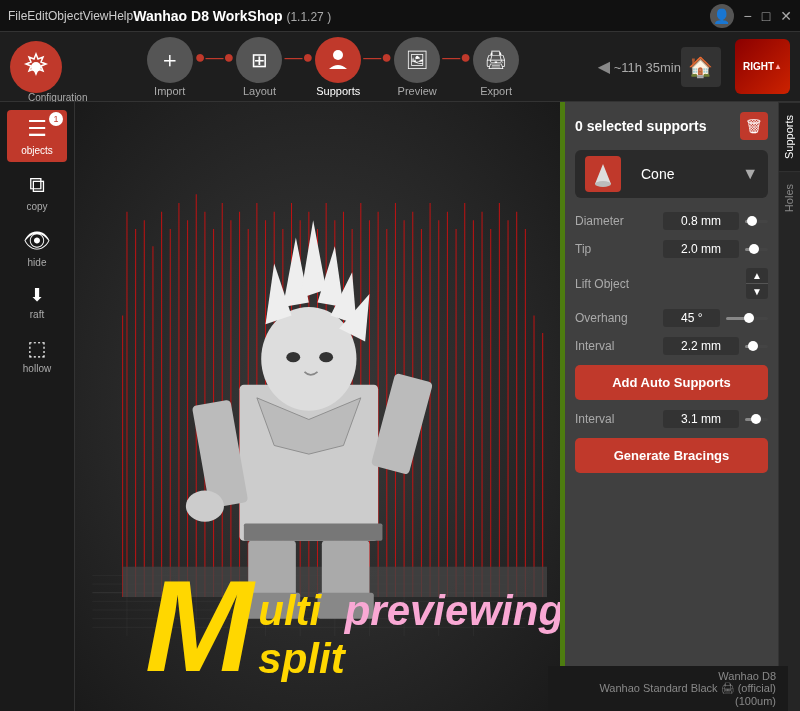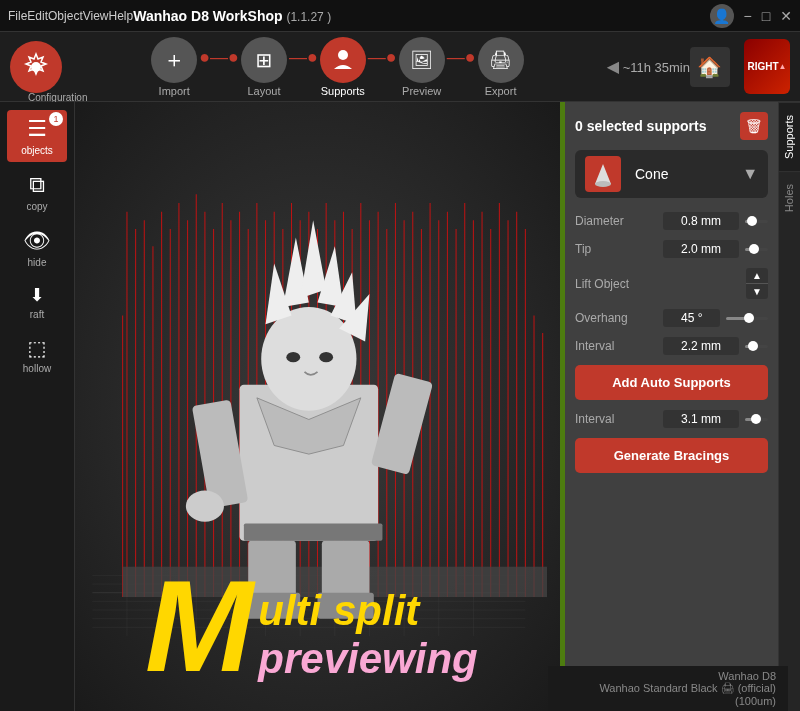--- a/index.html
+++ b/index.html
@@ -112,21 +112,21 @@
       border-radius: 4px;
       display: flex;
       align-items: center;
       justify-content: center;
       margin-left: auto;
       cursor: pointer;
       font-size: 20px;
       color: white;
     }
     #cube-indicator {
-      width: 46px;
+      width: 55px;
       height: 55px;
       background: linear-gradient(135deg, #8B0000, #cc2200);
       border-radius: 6px;
       display: flex;
       align-items: center;
       justify-content: center;
       margin-left: 8px;
       color: white;
       font-weight: bold;
       font-size: 11px;
@@ -209,21 +209,20 @@
     }
     #promo-m {
       font-size: 130px;
       font-weight: 900;
       color: #FFD700;
       line-height: 1;
       font-style: italic;
     }
     #promo-rest {
       display: flex;
-      flex-direction: column;
       margin-left: 5px;
       margin-bottom: 8px;
     }
     #promo-line1 {
       font-size: 42px;
       font-weight: 700;
       color: #FFD700;
       font-style: italic;
     }
     #promo-line2 {
@@ -302,21 +301,21 @@
 
     
     #type-selector {
       display: flex;
       align-items: center;
       background: #2a2a2a;
       border-radius: 6px;
       padding: 6px 10px;
       margin-bottom: 14px;
       cursor: pointer;
-      gap: 14px;
+      gap: 20px;
     }
     #type-icon {
       width: 36px;
       height: 36px;
       background: #c0392b;
       border-radius: 4px;
       display: flex;
       align-items: center;
       justify-content: center;
     }

